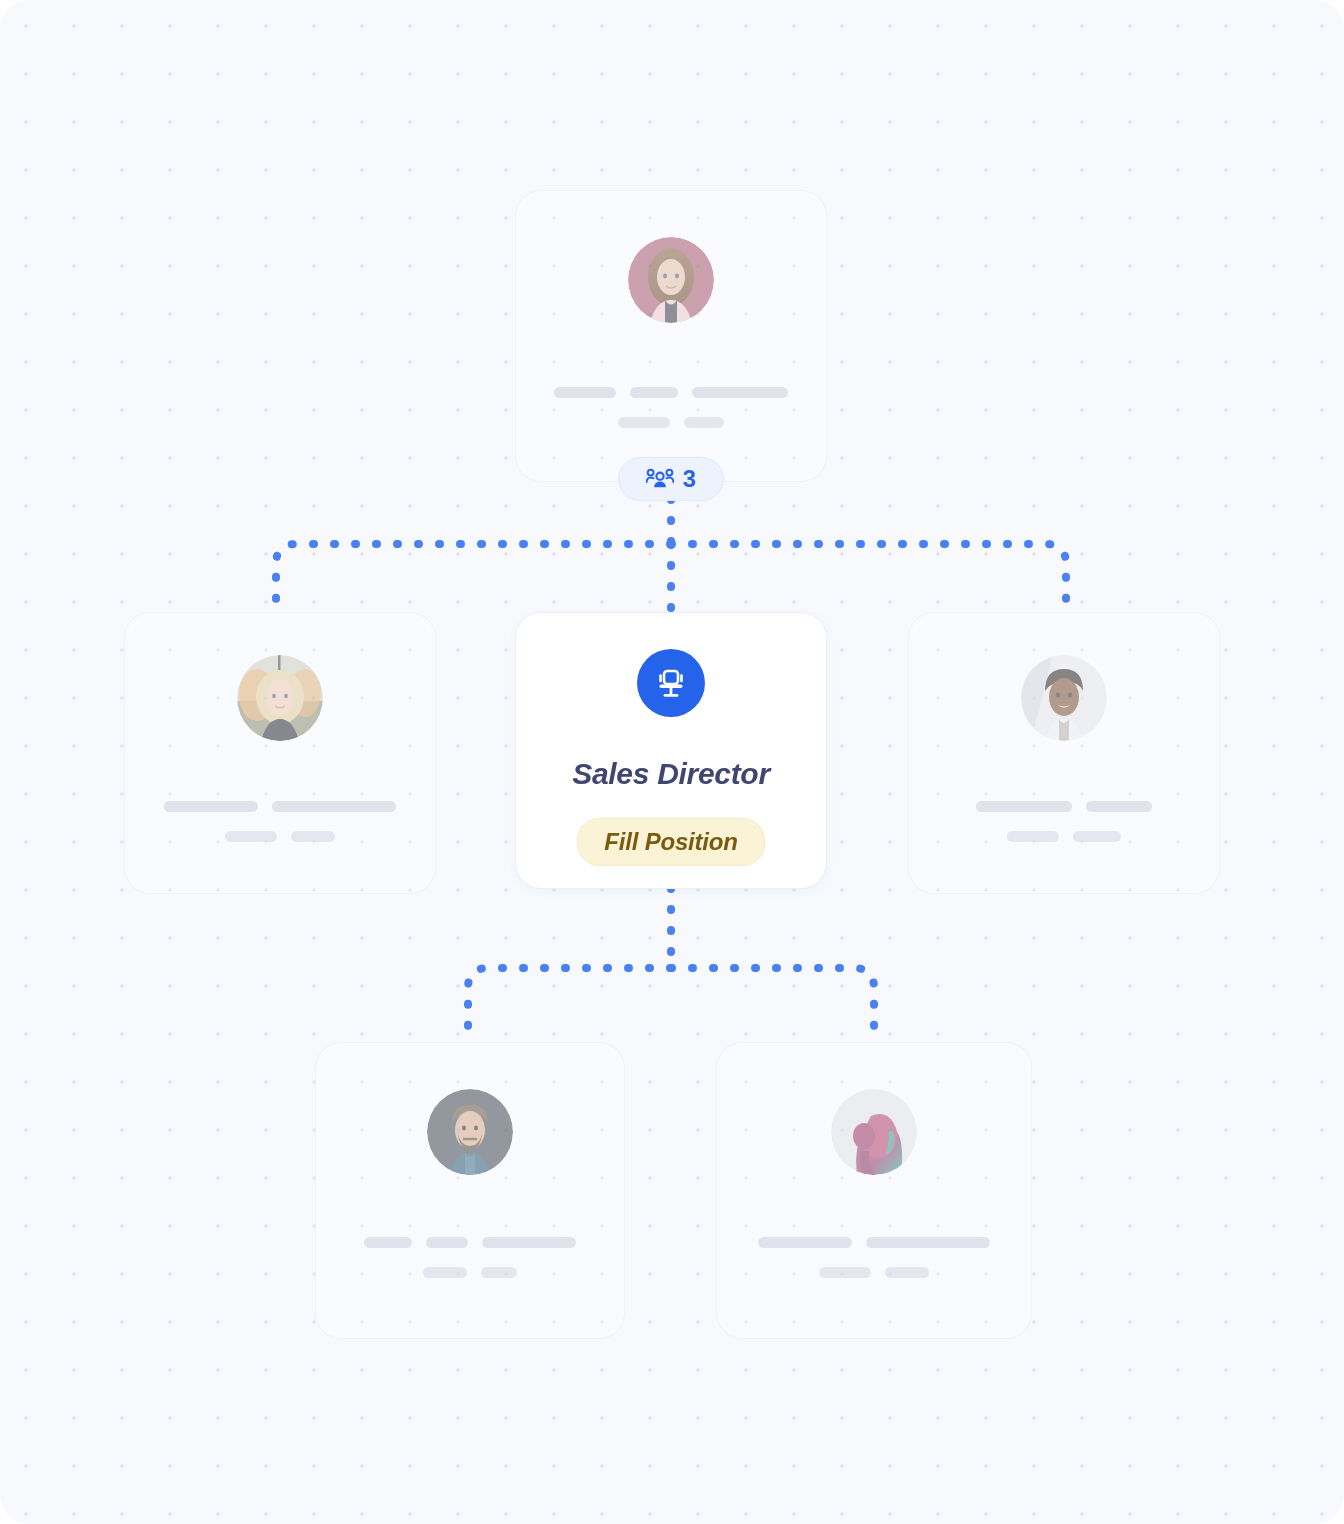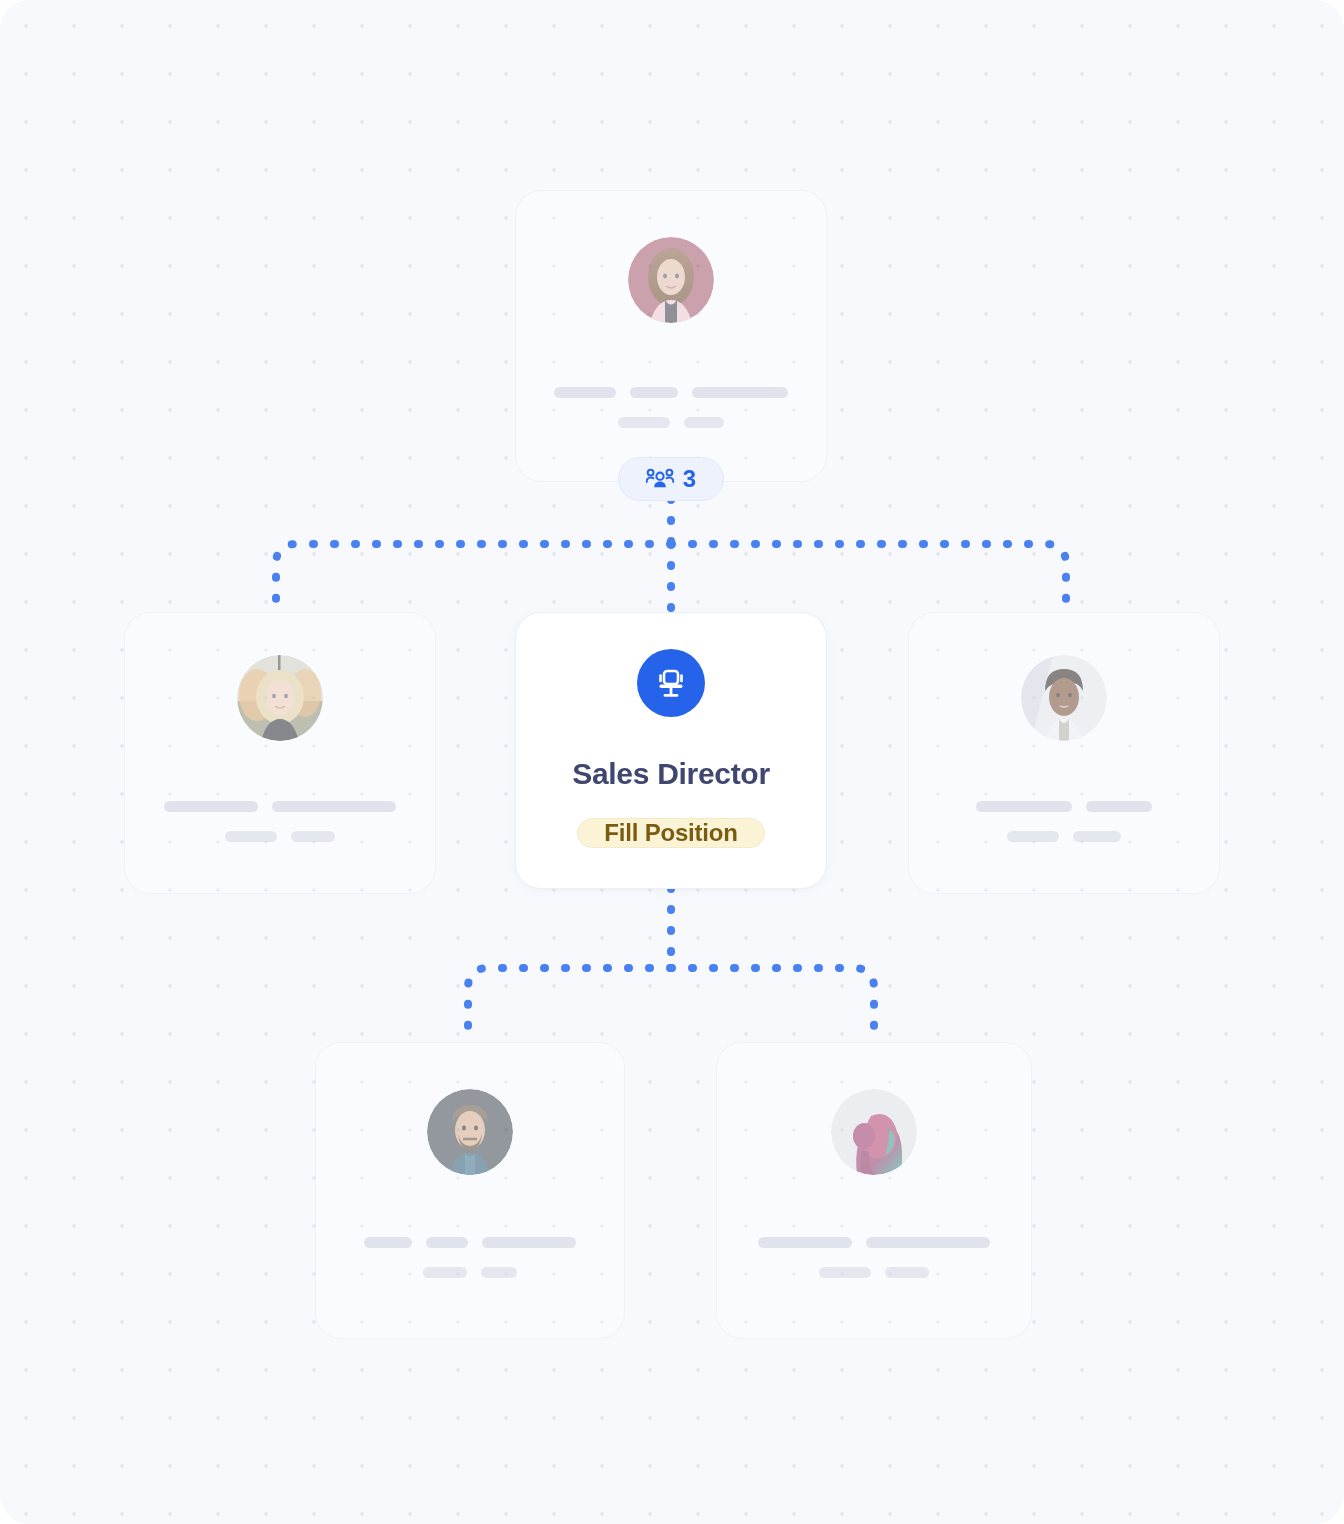--- a/index.html
+++ b/index.html
@@ -51,20 +51,21 @@
     background: rgba(255,255,255,0.55);
     border: 1px solid rgba(226,231,240,0.75);
     opacity: 0.55;
     filter: blur(0.35px);
   }
 
   .card.active {
     background: #ffffff;
     border: 1px solid #eceff5;
     box-shadow: 0 2px 10px rgba(70,90,140,0.05);
+    font-style: italic;
   }
 
   
   .avatar {
     border-radius: 50%;
     overflow: hidden;
     position: relative;
     flex: none;
   }
   .avatar svg { display: block; }
@@ -119,21 +120,21 @@
     font-size: 30px;
     font-weight: 700;
     color: #3f4670;
     letter-spacing: -0.3px;
     line-height: 1;
   }
   .fill-pill {
     background: #fbf3d6;
     border: 1.5px solid #f4ebc6;
     border-radius: 22px;
-    padding: 2px 26px;
+    padding: 11px 26px;
     font-size: 24px;
     font-weight: 700;
     color: #7a5c10;
     line-height: 1;
     letter-spacing: -0.2px;
   }
 </style>
 </head>
 <body>
 

